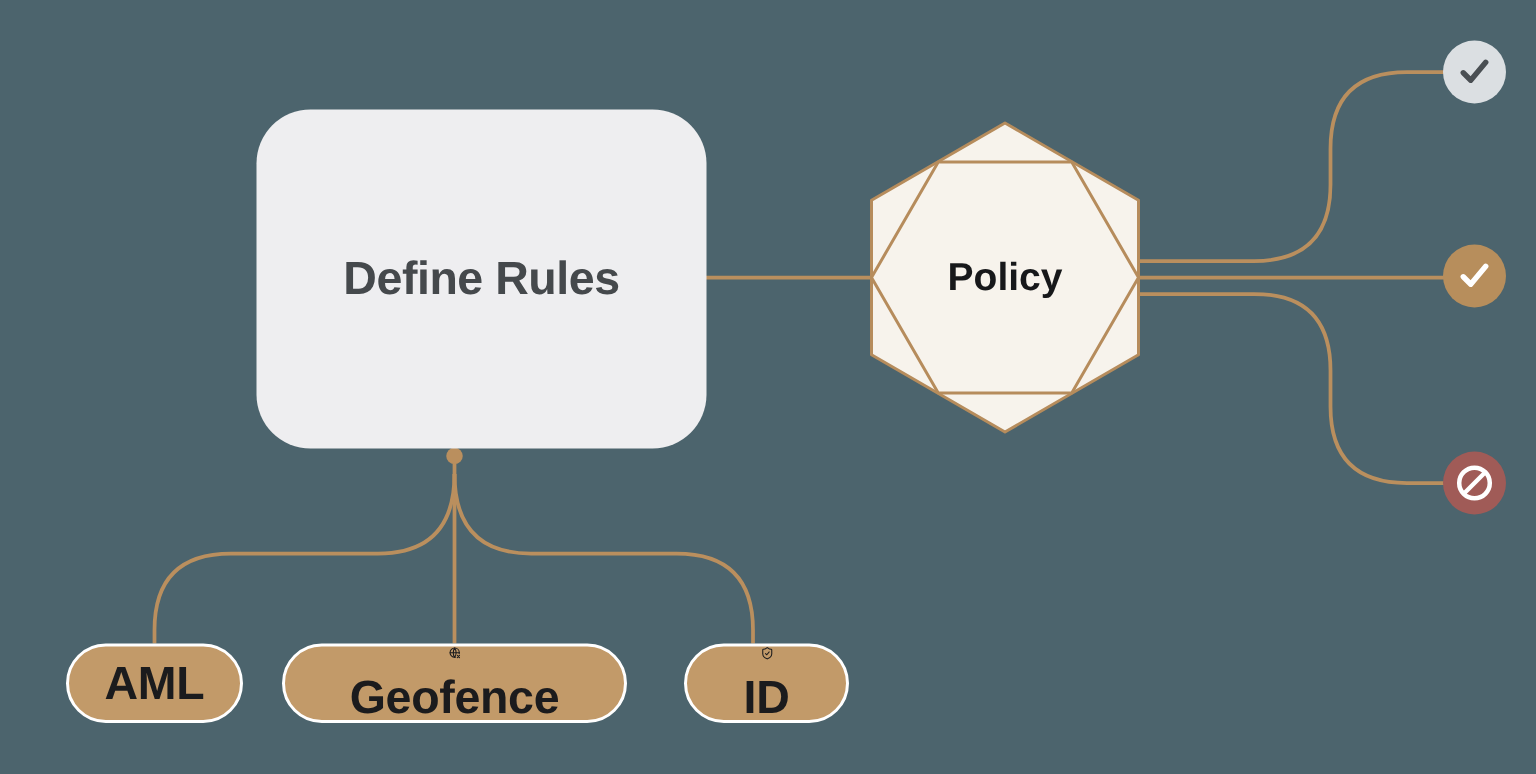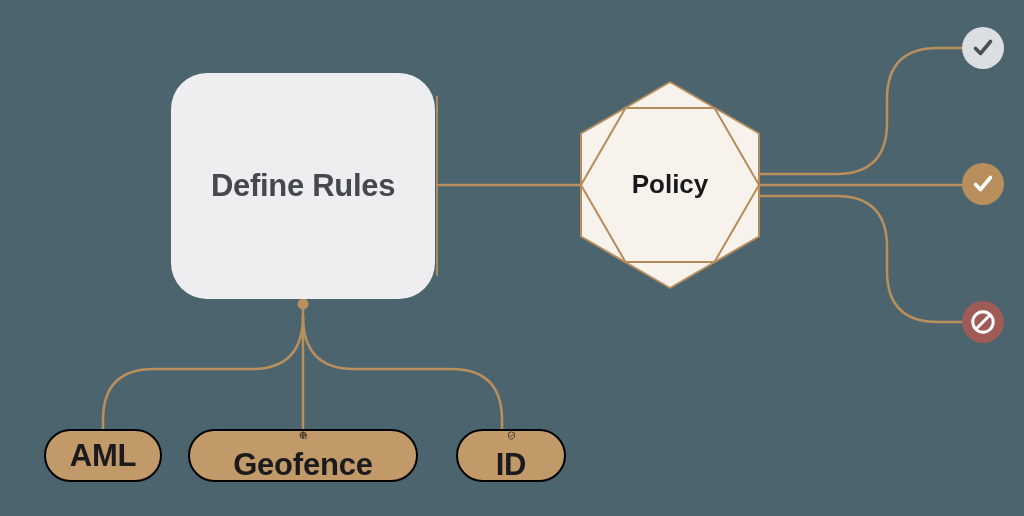--- a/index.html
+++ b/index.html
@@ -4,21 +4,21 @@
 <style>
   html,body{margin:0;padding:0;background:#4C646D;}
   .stage{
     position:relative;width:1024px;height:516px;overflow:hidden;
     background:#4C646D;
     font-family:"Liberation Sans", sans-serif;
   }
   .connector-layer{position:absolute;left:0;top:0;width:1024px;height:516px;}
 
   .define-box{
-    position:absolute;left:171px;top:73px;width:264px;height:226px;
+    position:absolute;left:171px;top:73px;width:300px;height:226px;
     background:#EEEEF0;border-radius:36px;
     display:flex;align-items:center;justify-content:center;
   }
   .define-box .label{
     font-size:31px;font-weight:600;color:#45494C;letter-spacing:-0.3px;
   }
 
   .policy-label{
     position:absolute;left:595px;top:169px;width:150px;
     text-align:center;font-size:26px;font-weight:600;color:#17181A;
@@ -27,21 +27,21 @@
   .status-circle{
     position:absolute;width:42px;height:42px;border-radius:50%;
     display:flex;align-items:center;justify-content:center;
   }
   .status-top{left:962px;top:27px;background:#DBDFE2;}
   .status-mid{left:962px;top:163px;background:#B78E5C;}
   .status-bot{left:962px;top:301px;background:#A05B57;}
 
   .pill{
     position:absolute;top:429px;height:53px;border-radius:27px;
-    background:#C29A69;border:2px solid #000000;box-sizing:border-box;
+    background:#C29A69;border:2px solid #ffffff;box-sizing:border-box;
     display:flex;align-items:center;justify-content:center;gap:9px;
     color:#1B1B1D;
   }
   .pill .pill-label{font-size:31px;font-weight:600;letter-spacing:-0.2px;line-height:1;}
   .pill-aml{left:44px;width:118px;}
   .pill-aml .pill-label{font-weight:700;}
   .pill-geofence{left:188px;width:230px;flex-direction:column;}
   .pill-id{left:456px;width:110px;flex-direction:column;}
   .pill svg{display:block;}
 </style>

